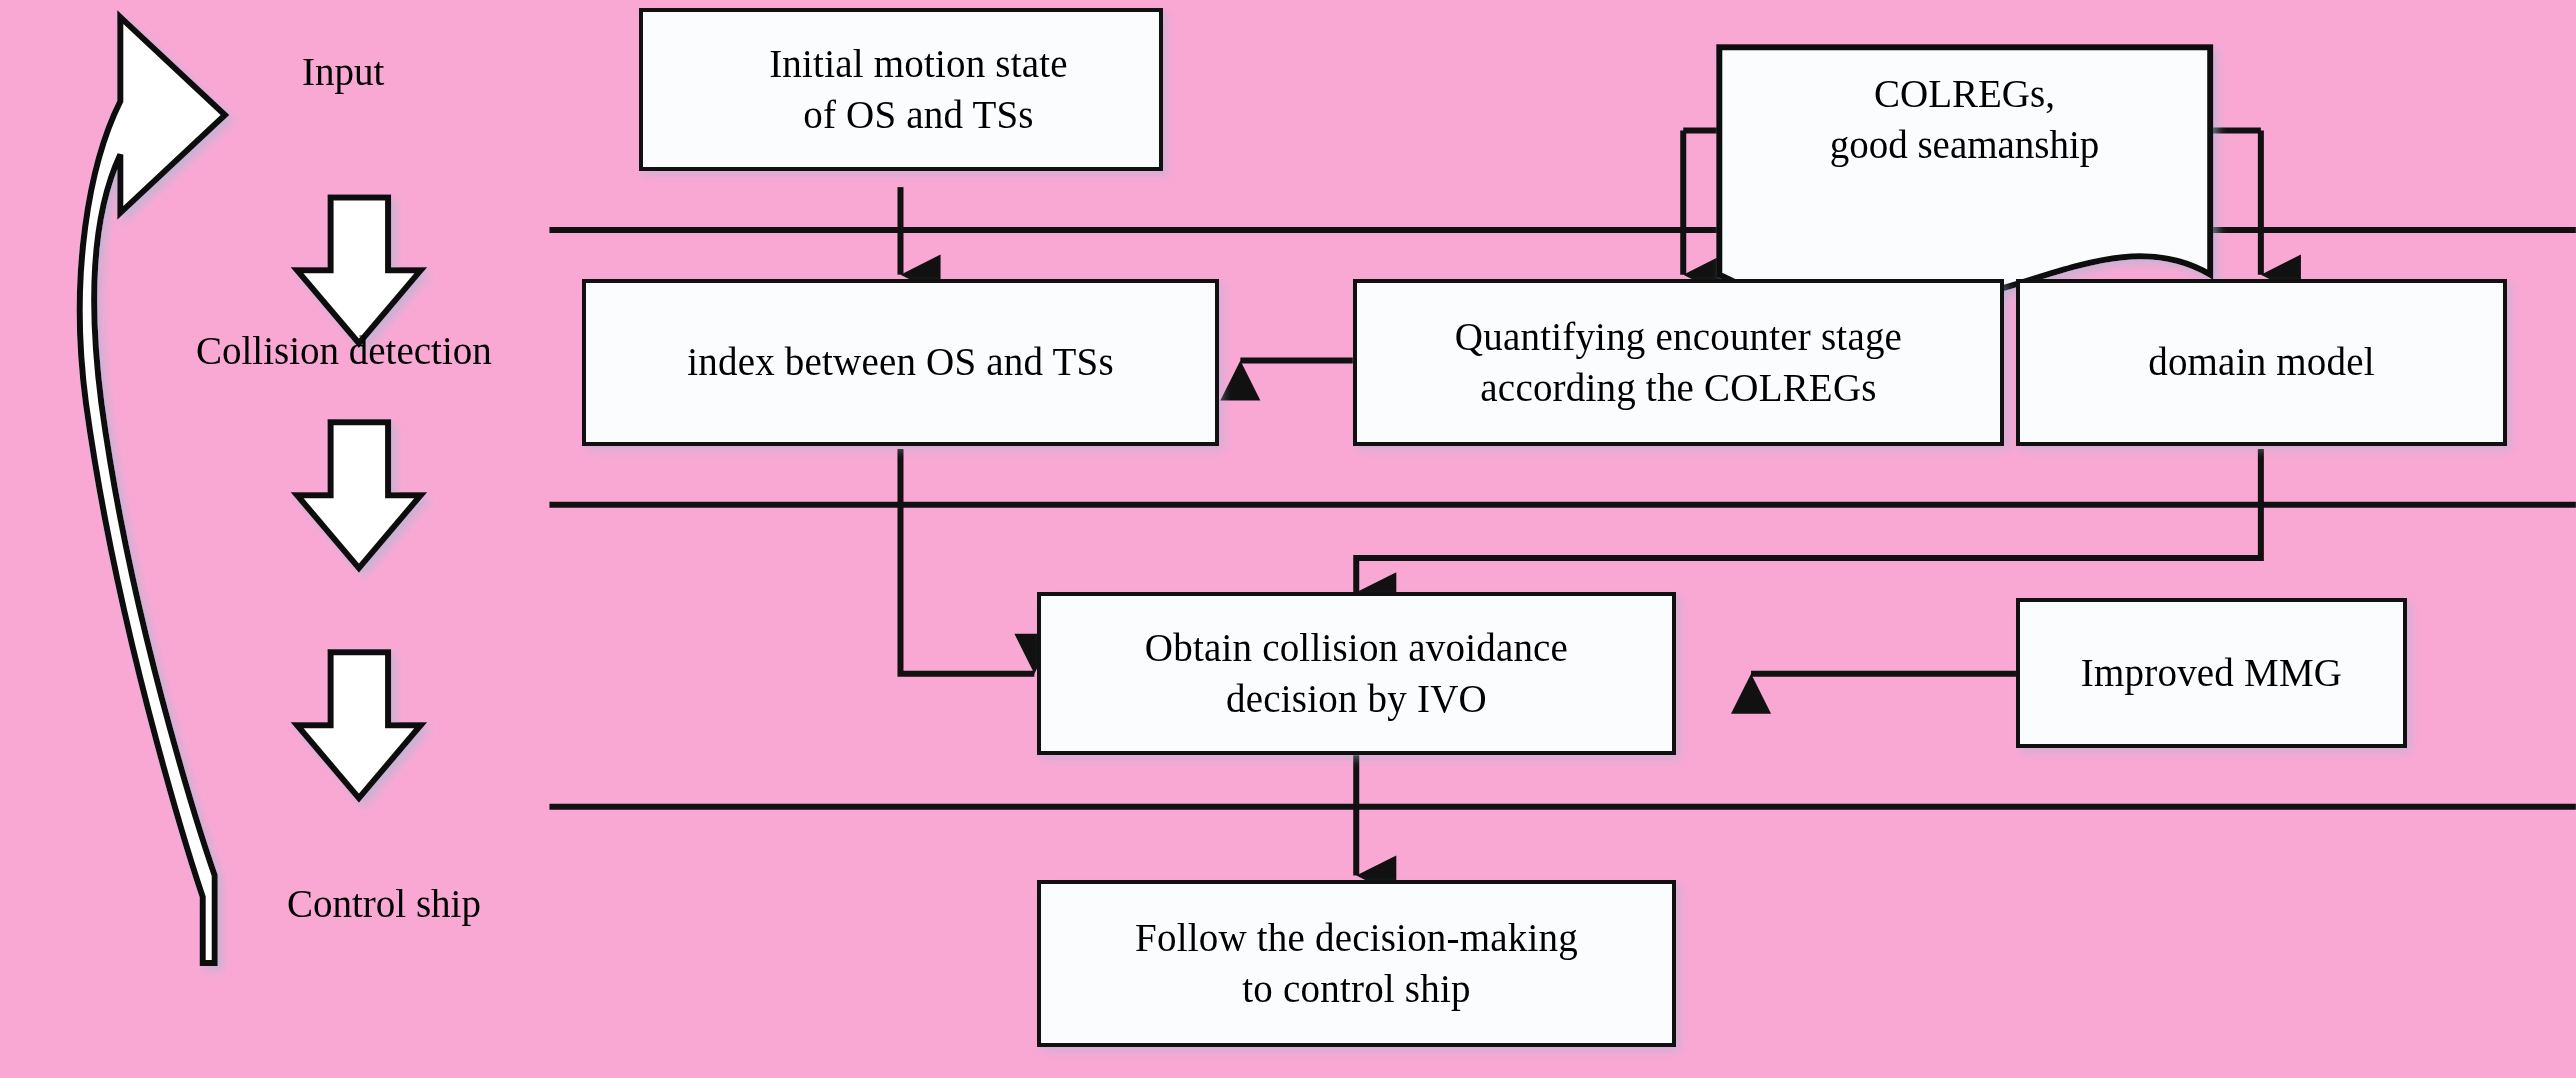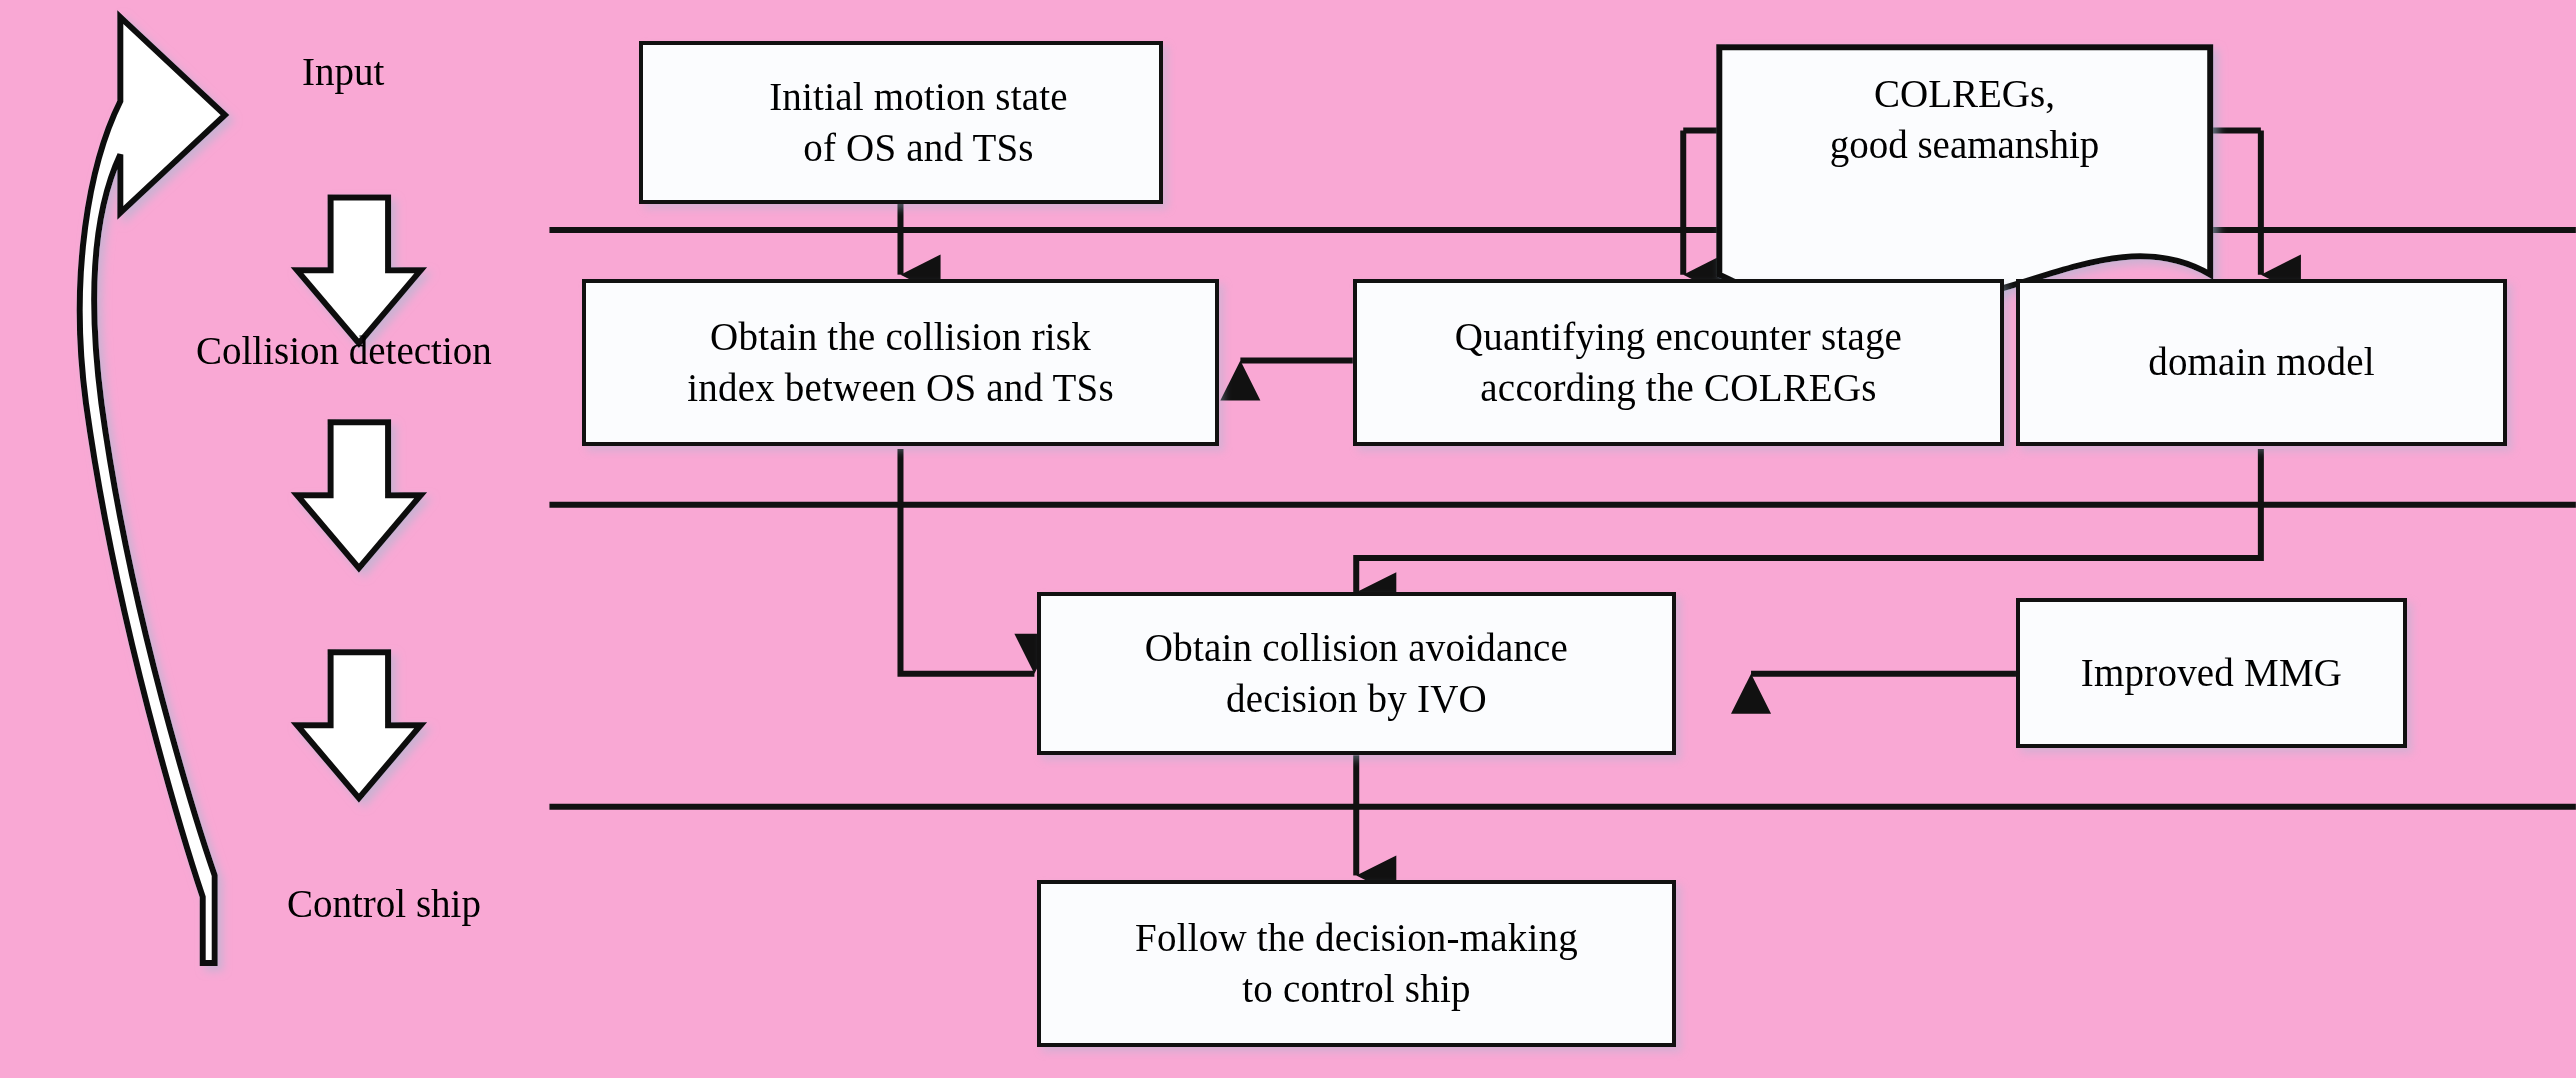--- a/index.html
+++ b/index.html
@@ -139,37 +139,36 @@
     </g>
   </svg>
 
   <div class="stage-label" style="left:302px; top:52px;">Input</div>
 
   <div class="stage-label" style="left:196px; top:331px;">Collision detection</div>
 
 
   <div class="stage-label" style="left:258px; top:884px;margin-left:29px;">Control ship</div>
 
-  <div class="node" style="left:639px; top:41px; width:524px; height:163px;padding-left:35px;">
+  <div class="node" style="left:639px; top:8px; width:524px; height:163px;padding-left:35px;">
     <span>
       <span>Initial motion state</span>
       <span>of OS and TSs</span>
     </span>
   </div>
 
   <div class="doc-node" style="left:1719px; top:47px; width:491px; height:227px;">
     <span>
       <span>COLREGs,</span>
       <span>good seamanship</span>
     </span>
   </div>
 
   <div class="node" style="left:582px; top:279px; width:637px; height:167px;">
     <span>
-      <span>Obtain the collision risk</span>
       <span>index between OS and TSs</span>
     </span>
   </div>
 
   <div class="node" style="left:1353px; top:279px; width:651px; height:167px;">
     <span>
       <span>Quantifying encounter stage</span>
       <span>according the COLREGs</span>
     </span>
   </div>

